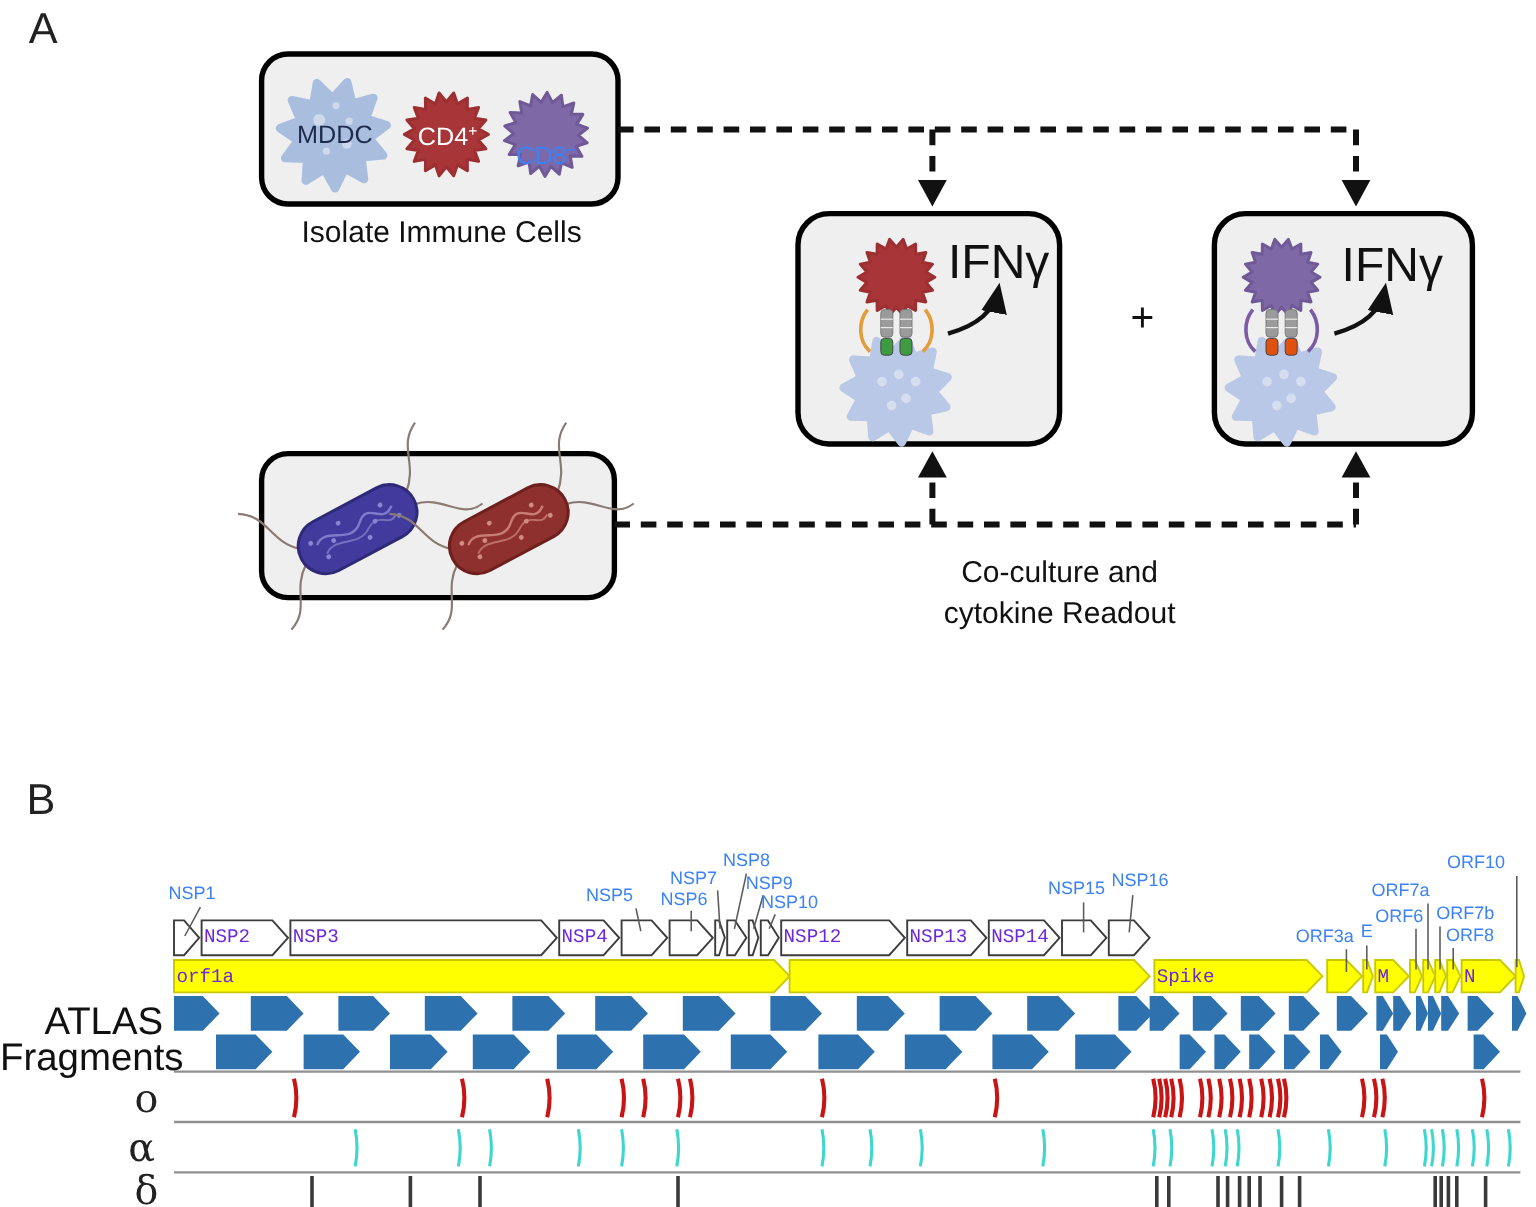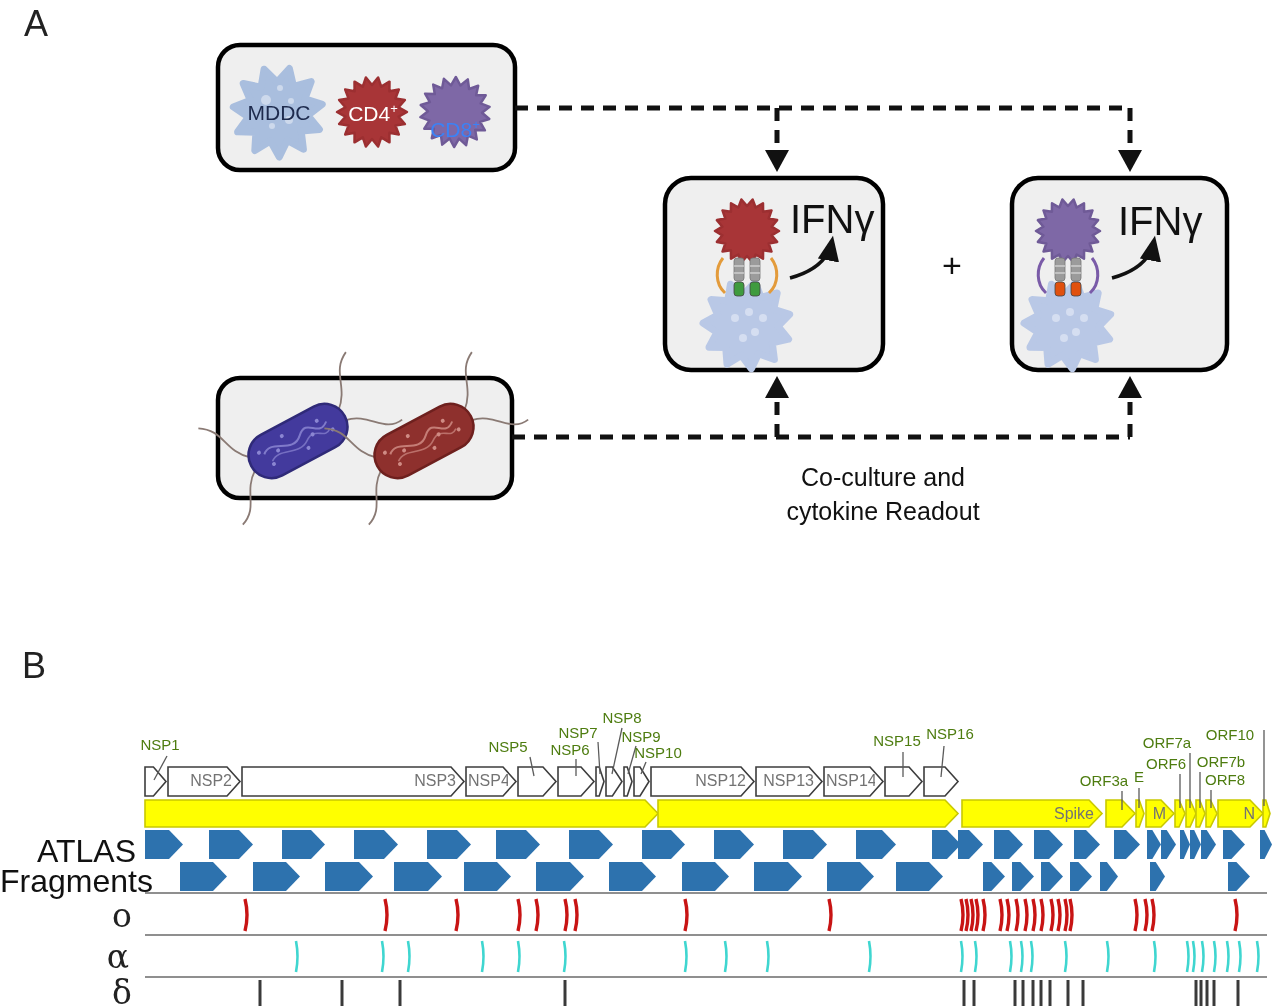--- a/index.html
+++ b/index.html
@@ -8,22 +8,22 @@
   .txt{position:absolute;color:#111;line-height:1.12;}
   .center{text-align:center;}
   .panel-letter{font-size:36px;color:#222;}
   .cap{font-size:25px;}
   .cell-label{font-size:21px;font-weight:500;}
   .cell-label sup{font-size:13px;}
   .ifn{font-size:40px;}
   .plus{font-size:34px;}
   .it{font-style:italic;}
   .atlas{font-size:32px;text-align:right;}
-  .g-in{position:absolute;font-size:16px;text-align:right;color:#737373;white-space:nowrap;overflow:hidden;}
-  .g-above{position:absolute;font-size:15px;color:#4d7c0f;white-space:nowrap;transform:translateX(-50%);}
+  .g-in{position:absolute;font-size:16px;text-align:left;color:#6d28d9;white-space:nowrap;overflow:hidden;font-family:Liberation Mono, monospace;}
+  .g-above{position:absolute;font-size:15px;color:#3b82f6;white-space:nowrap;transform:translateX(-50%);}
   .v-label{position:absolute;font-family:"DejaVu Serif",serif;font-size:33px;color:#222;transform:translate(-50%,-50%);}
 </style>
 </head>
 <body>
 
 <div id="fig">
   <svg id="art" width="1280" height="1006" viewBox="0 0 1280 1006">
     <defs>
       <marker id="ah" markerWidth="9" markerHeight="8" refX="5.5" refY="3" orient="auto">
         <path d="M0,0 L7,3 L0,6 Z" fill="#111"></path>
@@ -281,20 +281,21 @@
       <path d="M1214 980 V1006" fill="none" stroke="#3a3a3a" stroke-width="3"></path>
       <path d="M1238 980 V1006" fill="none" stroke="#3a3a3a" stroke-width="3"></path>
     </svg>
 
   <div class="txt panel-letter" style="left:24px;top:4px;">A</div>
   <div class="txt panel-letter" style="left:22px;top:646px;">B</div>
 
   <div class="txt cell-label" style="left:236px;top:101px;width:86px;text-align:center;color:#1d2a4d;"><span>MDDC</span></div>
   <div class="txt cell-label" style="left:338px;top:102px;width:70px;text-align:center;color:#fff;"><span>CD4</span><sup>+</sup></div>
   <div class="txt cell-label" style="left:420px;top:118px;width:70px;text-align:center;color:#3b82f6;"><span>CD8</span><sup>+</sup></div>
+  <div class="txt cap center" style="left:203px;top:180px;width:330px;">Isolate Immune Cells</div>
 
 
   <div class="txt ifn" style="left:790px;top:197px;width:90px;">IFNγ</div>
   <div class="txt ifn" style="left:1118px;top:199px;width:90px;">IFNγ</div>
   <div class="txt plus" style="left:932px;top:246px;width:40px;text-align:center;">+</div>
   <div class="txt cap center" style="left:752px;top:463px;width:262px;">Co-culture and</div>
   <div class="txt cap center" style="left:752px;top:497px;width:262px;">cytokine Readout</div>
 
   <div class="txt atlas" style="left:0px;top:834px;width:136px;">ATLAS</div>
   <div class="txt atlas" style="left:0px;top:864px;width:136px;">Fragments</div>
@@ -306,26 +307,27 @@
     <div class="g-above" style="left:570px;top:741px;">NSP6</div>
     <div class="g-above" style="left:578px;top:724px;">NSP7</div>
     <div class="g-above" style="left:622px;top:709px;">NSP8</div>
     <div class="g-above" style="left:641px;top:728px;">NSP9</div>
     <div class="g-above" style="left:658px;top:744px;">NSP10</div>
     <div class="g-in" style="left:653px;top:772px;width:93px;">NSP12</div>
     <div class="g-in" style="left:758px;top:772px;width:56px;">NSP13</div>
     <div class="g-in" style="left:826px;top:772px;width:49px;">NSP14</div>
     <div class="g-above" style="left:897px;top:732px;">NSP15</div>
     <div class="g-above" style="left:950px;top:725px;">NSP16</div>
+    <div class="g-in" style="left:147px;top:805px;width:503px;">orf1a</div>
     <div class="g-in" style="left:964px;top:805px;width:130px;">Spike</div>
     <div class="g-above" style="left:1104px;top:772px;">ORF3a</div>
     <div class="g-above" style="left:1139px;top:768px;">E</div>
     <div class="g-in" style="left:1148px;top:805px;width:18px;">M</div>
     <div class="g-above" style="left:1166px;top:755px;">ORF6</div>
     <div class="g-above" style="left:1167px;top:734px;">ORF7a</div>
     <div class="g-above" style="left:1221px;top:753px;">ORF7b</div>
     <div class="g-above" style="left:1225px;top:771px;">ORF8</div>
     <div class="g-in" style="left:1220px;top:805px;width:35px;">N</div>
-    <div class="g-above" style="left:1230px;top:710px;margin-top:16px;">ORF10</div>
+    <div class="g-above" style="left:1230px;top:710px;">ORF10</div>
     <div class="v-label" style="left:122px;top:915px;">o</div>
     <div class="v-label" style="left:118px;top:956px;">α</div>
     <div class="v-label" style="left:122px;top:992px;">δ</div>
   </div>
 
 </body></html>

